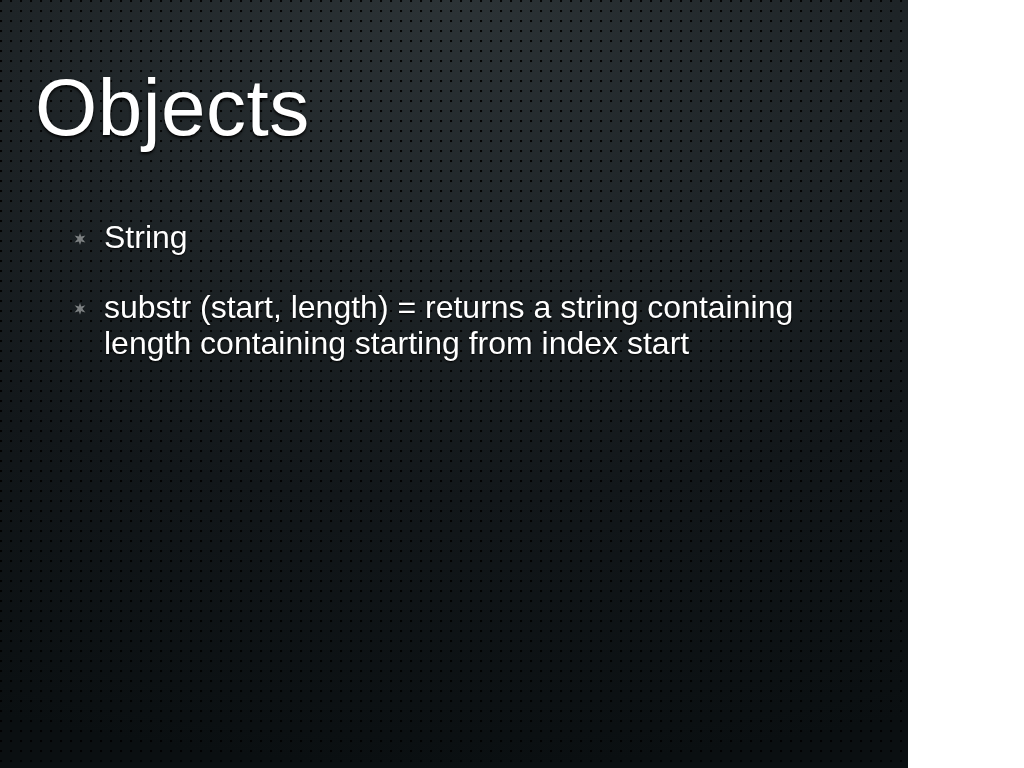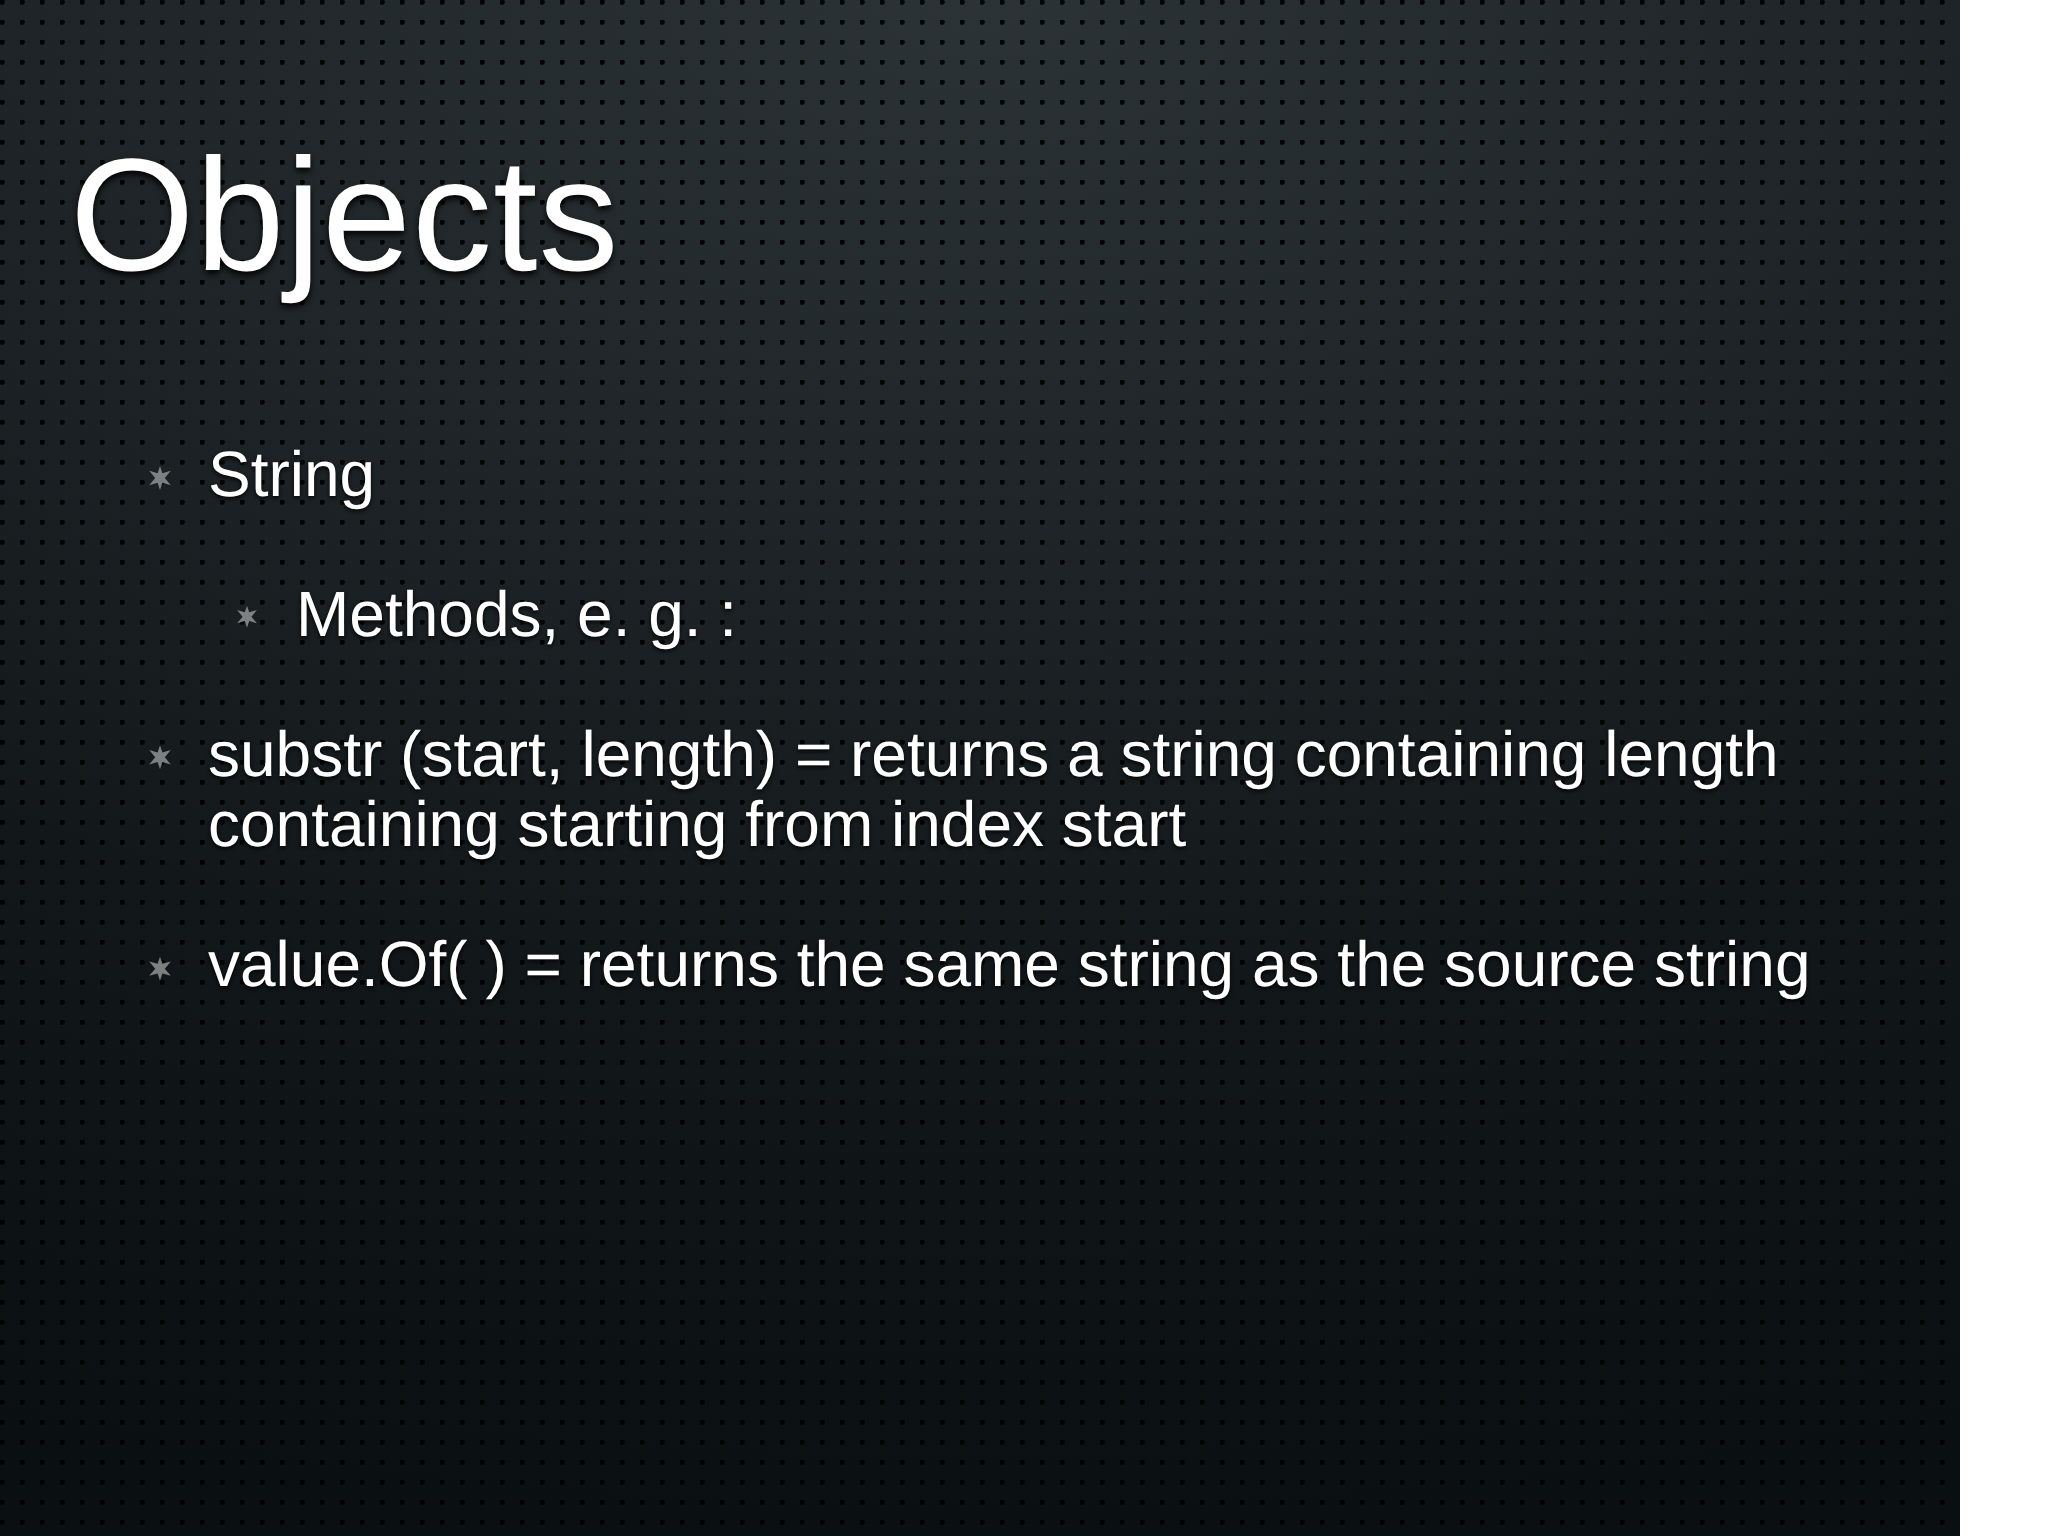--- a/index.html
+++ b/index.html
@@ -4,21 +4,21 @@
 <style>
   * { margin: 0; padding: 0; box-sizing: border-box; }
   html, body {
     width: 1024px;
     height: 768px;
     overflow: hidden;
     font-family: Arial, Helvetica, sans-serif;
   }
   .slide {
     position: relative;
-    width: 980px;
+    width: 908px;
     height: 768px;
     background:
       radial-gradient(circle at 1px 1px, rgba(0,0,0,0.9) 1.2px, transparent 1.6px) 0 0 / 10px 10px,
       radial-gradient(ellipse 140% 100% at 50% 0%, #2c3336 0%, #1e2427 35%, #12171a 65%, #0a0f11 100%);
     color: #fff;
   }
   .title {
     position: absolute;
     left: 35px;
     top: 62px;
@@ -69,23 +69,17 @@
 </style>
 </head>
 <body>
 
 <div class="slide">
   <h1 class="title">Objects</h1>
   <div class="content">
     <div class="bullet">
       <span>String</span>
     </div>
-    <div class="bullet indent">
-      <span>Methods, e. g. :</span>
-    </div>
     <div class="bullet">
       <span>substr (start, length) = returns a string containing length containing starting from index start</span>
-    </div>
-    <div class="bullet">
-      <span>value.Of( ) = returns the same string as the source string</span>
     </div>
   </div>
 </div>
 
 </body></html>

